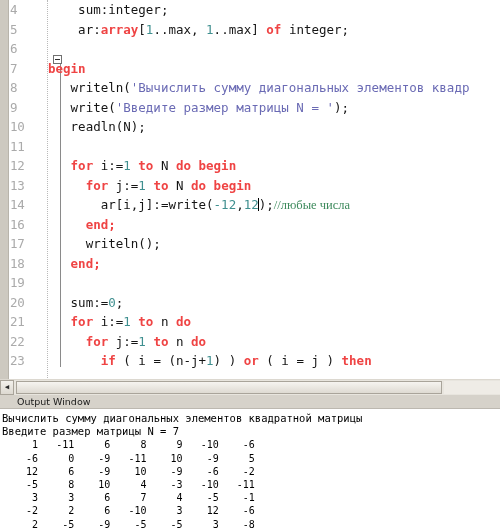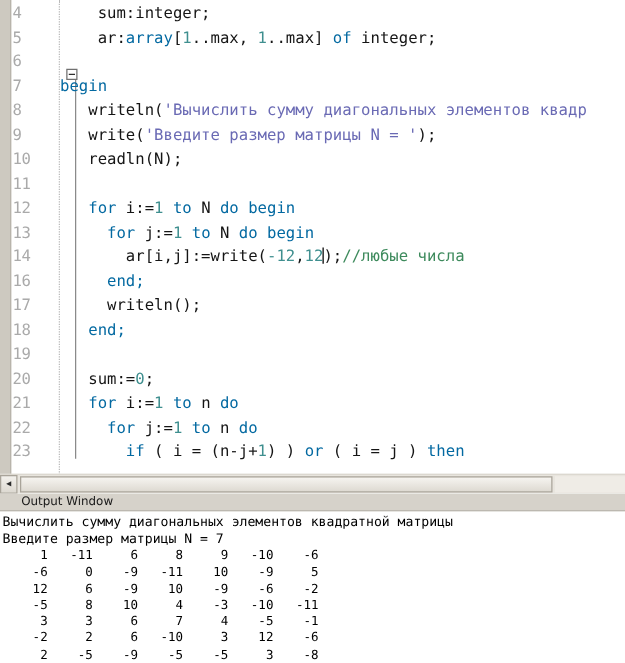--- a/index.html
+++ b/index.html
@@ -57,24 +57,24 @@
     box-sizing:border-box;
   }
   .foldbox::before{
     content:"";position:absolute;left:1px;top:3px;
     width:5px;height:1px;background:#303030;
   }
   .code{
     position:absolute;left:48px;top:0;
     white-space:pre;
   }
-  .kw{font-weight:normal;color:#0369a1;}
+  .kw{font-weight:bold;color:#ef4444;}
   .str{color:#6a6ab4;}
   .num{color:#3f8f8f;}
-  .com{color:#3d8a5c;}
+  .com{color:#3d8a5c;font-family:Liberation Serif, serif;}
   .pl{color:#151515;}
   .caret{
     display:inline-block;width:1px;height:13px;
     background:#000;vertical-align:-2px;margin:0 -0.5px;
   }
 
   
   .hscroll{
     position:absolute;left:0;top:379px;width:500px;height:16px;
     background:#e8e5de;border-top:1px solid #dcd8d0;

